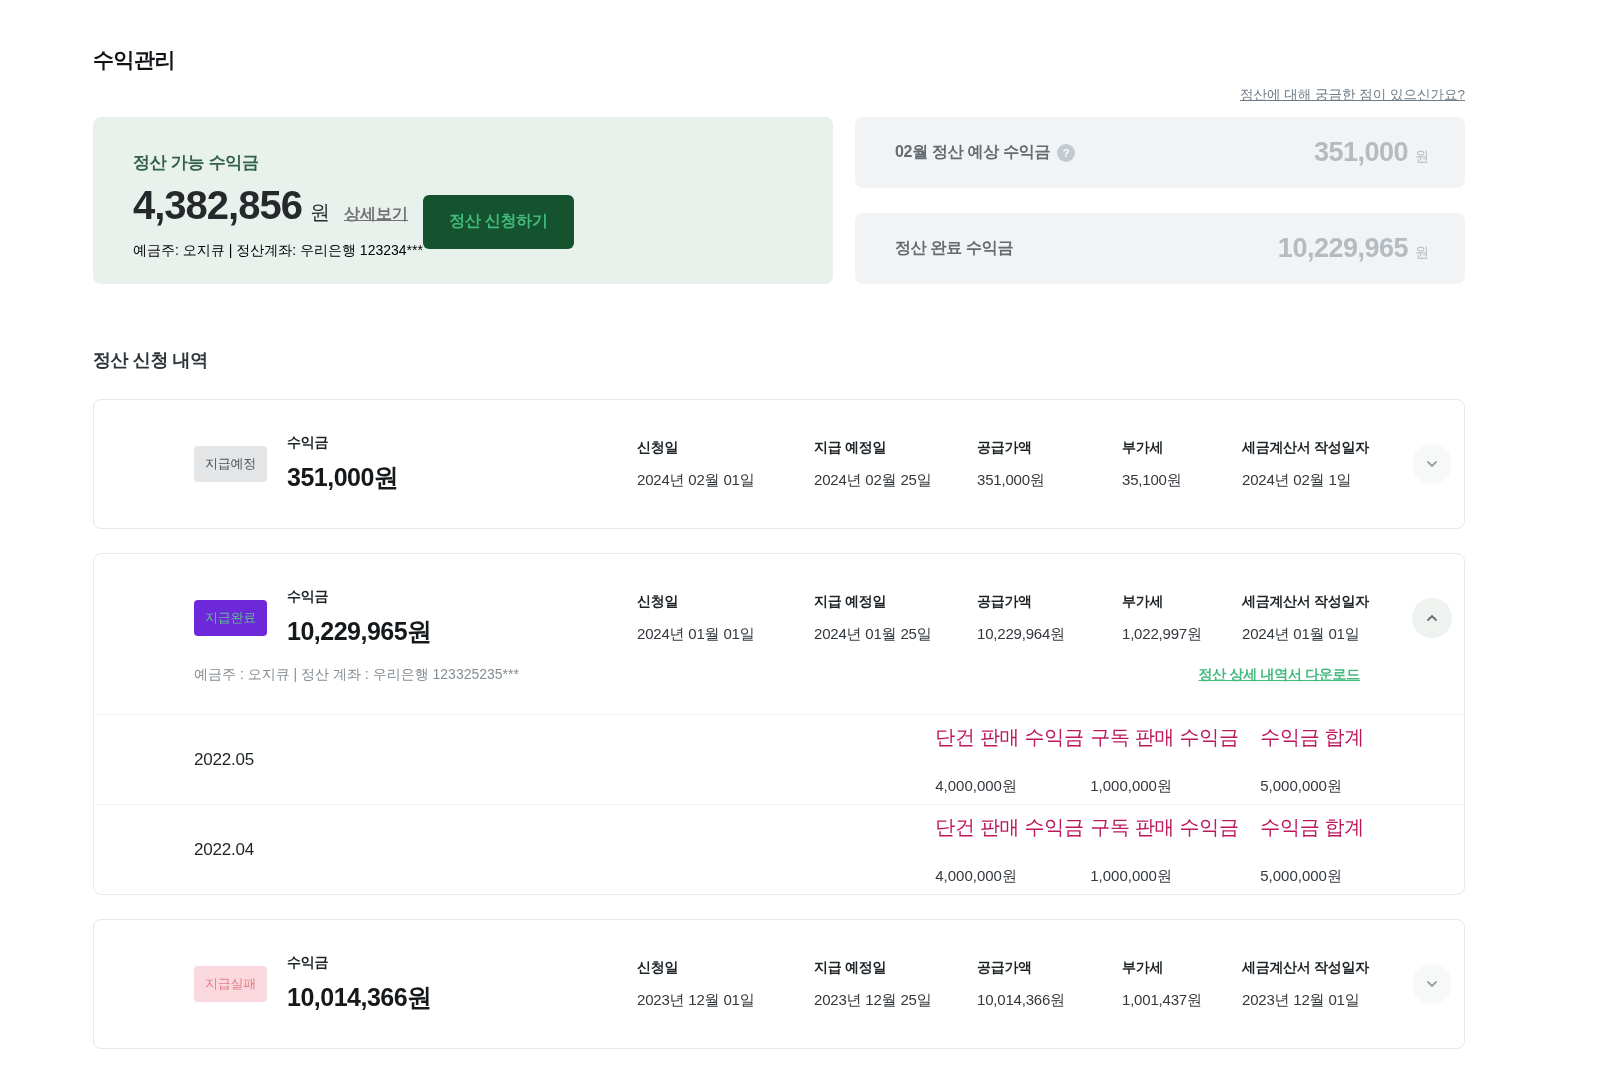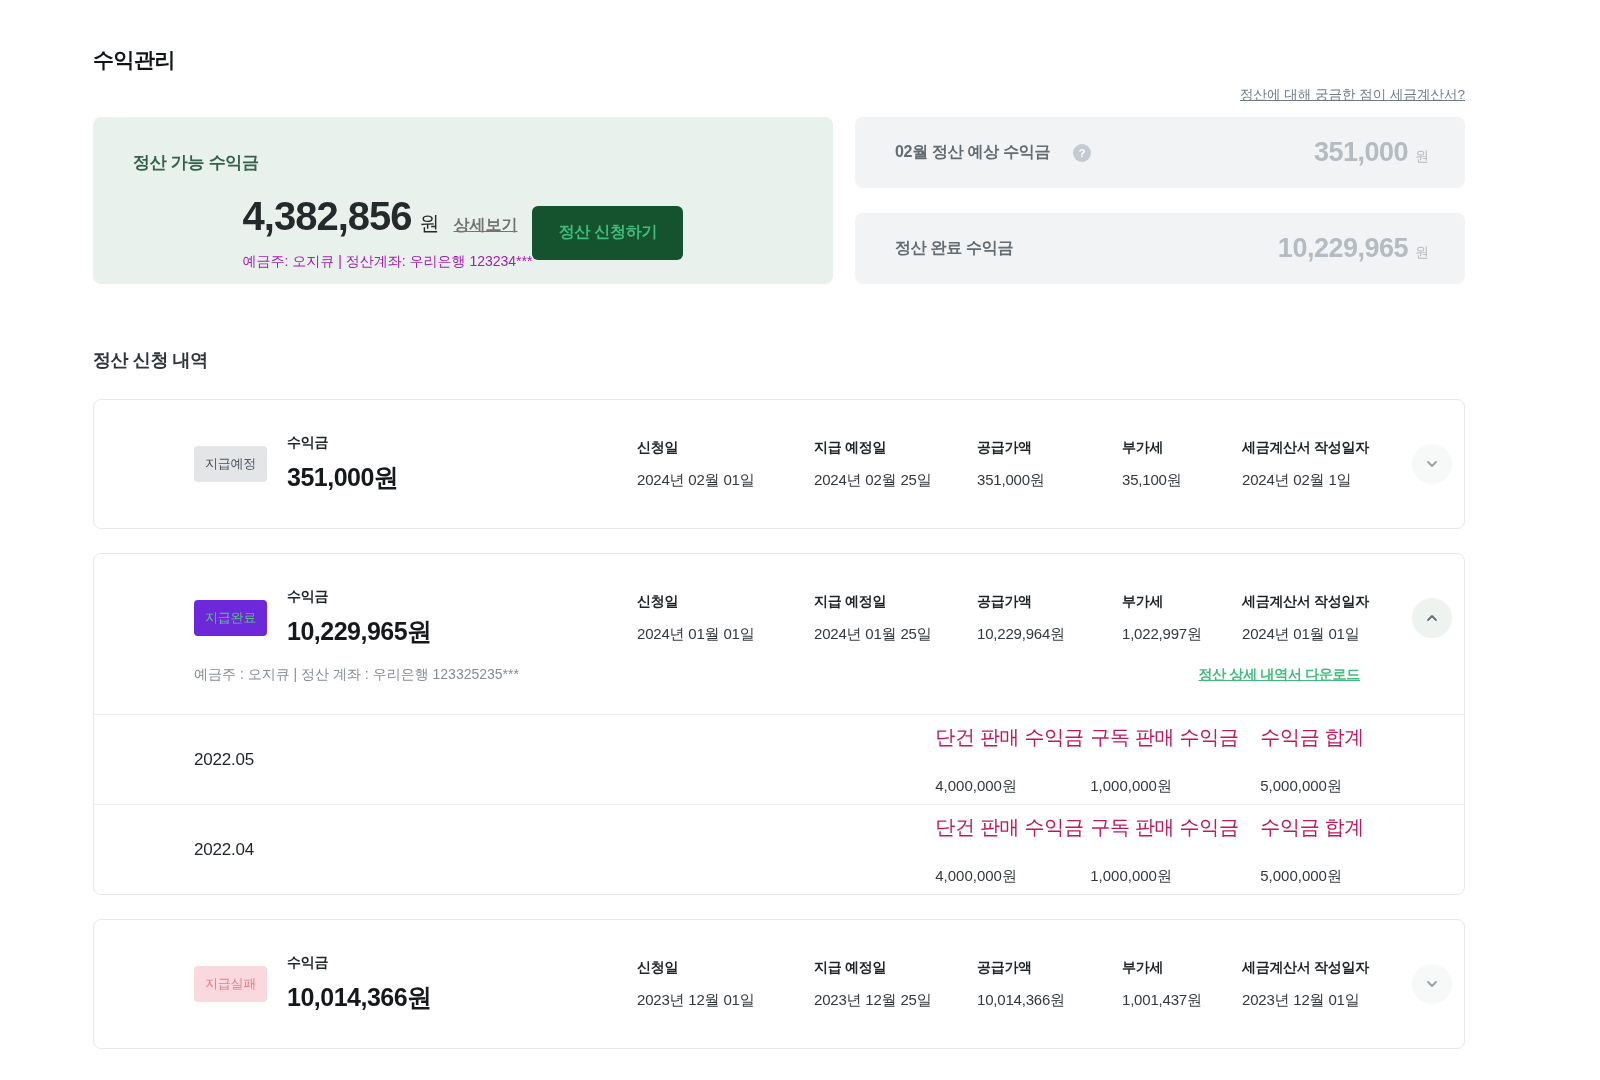--- a/index.html
+++ b/index.html
@@ -11,36 +11,36 @@
   .page-header { display:flex; flex-direction:column; }
   .page-title { font-size:21px; font-weight:700; color:#111417; letter-spacing:-0.5px; }
   .faq-link { align-self:flex-end; margin-top:12px; font-size:13.5px; color:#6f7b85;
     text-decoration:underline; cursor:pointer; }
 
   
   .summary { display:flex; margin-top:13px; gap:22px; }
   .card-available { width:740px; height:167px; background:#e9f1ed; border-radius:8px;
     padding:34px 40px 0 40px; }
   .ca-title { font-size:17px; font-weight:700; color:#33614b; letter-spacing:-0.3px; }
-  .ca-row { display:flex; align-items:center; justify-content:center; margin-top:20px; }
+  .ca-row { display:flex; align-items:center; justify-content:flex-start; margin-top:9px; }
   .ca-amount-row { display:flex; align-items:baseline; }
   .ca-amount { font-size:40px; font-weight:800; color:#26292c; letter-spacing:-1px; }
   .ca-curr { font-size:20px; font-weight:500; color:#26292c; margin-left:8px; }
   .detail-link { font-size:16px; font-weight:600; color:#737373; text-decoration:underline;
     margin-left:14px; cursor:pointer; }
-  .ca-account { margin-top:14px; font-size:14px; color:#a21caf; }
+  .ca-account { margin-top:14px; font-size:14px; color:#000000; }
   .request-btn { width:151px; height:54px; background:#14532d; border:none; border-radius:6px;
     font-size:16px; font-weight:600; color:#41ba7d; cursor:pointer;
     font-family:"Liberation Sans","DejaVu Sans",sans-serif; letter-spacing:-0.3px; }
 
   .summary-right { display:flex; flex-direction:column; justify-content:space-between;
     width:610px; height:167px; }
   .gray-card { height:71px; background:#f2f3f4; border-radius:8px; display:flex;
     align-items:center; justify-content:space-between; padding:0 36px 0 40px; }
-  .gc-label-wrap { display:flex; align-items:center; gap:23px; }
+  .gc-label-wrap { display:flex; align-items:center; gap:7px; }
   .gc-label { font-size:16px; font-weight:700; color:#646c73; letter-spacing:-0.3px; }
   .q-icon { width:18px; height:18px; border-radius:50%; background:#c3cad1; color:#ffffff;
     font-size:11px; font-weight:700; display:flex; align-items:center; justify-content:center;
     cursor:pointer; }
   .gc-amount-wrap { display:flex; align-items:baseline; }
   .gc-amount { font-size:27px; font-weight:700; color:#b4bbc1; letter-spacing:-0.5px; }
   .gc-curr { font-size:14px; color:#b4bbc1; margin-left:7px; }
 
   
   .section-title { margin-top:64px; font-size:18px; font-weight:700; color:#2e363a;
@@ -84,21 +84,21 @@
   .dcol .dlabel { font-size:20px; font-weight:500; color:#be185d; letter-spacing:-0.3px; }
   .dcol .dval { margin-top:26px; font-size:15px; color:#33383d; }
 </style>
 </head>
 <body>
 
 <div class="container">
 
   <div class="page-header">
     <h1 class="page-title">수익관리</h1>
-    <a class="faq-link">정산에 대해 궁금한 점이 세금계산서?</a>
+    <a class="faq-link">정산에 대해 궁금한 점이 있으신가요?</a>
   </div>
 
   <div class="summary">
 
     <div class="card-available">
       <div class="ca-title">정산 가능 수익금</div>
       <div class="ca-row">
         <div>
           <div class="ca-amount-row">
             <span class="ca-amount">4,382,856</span>

